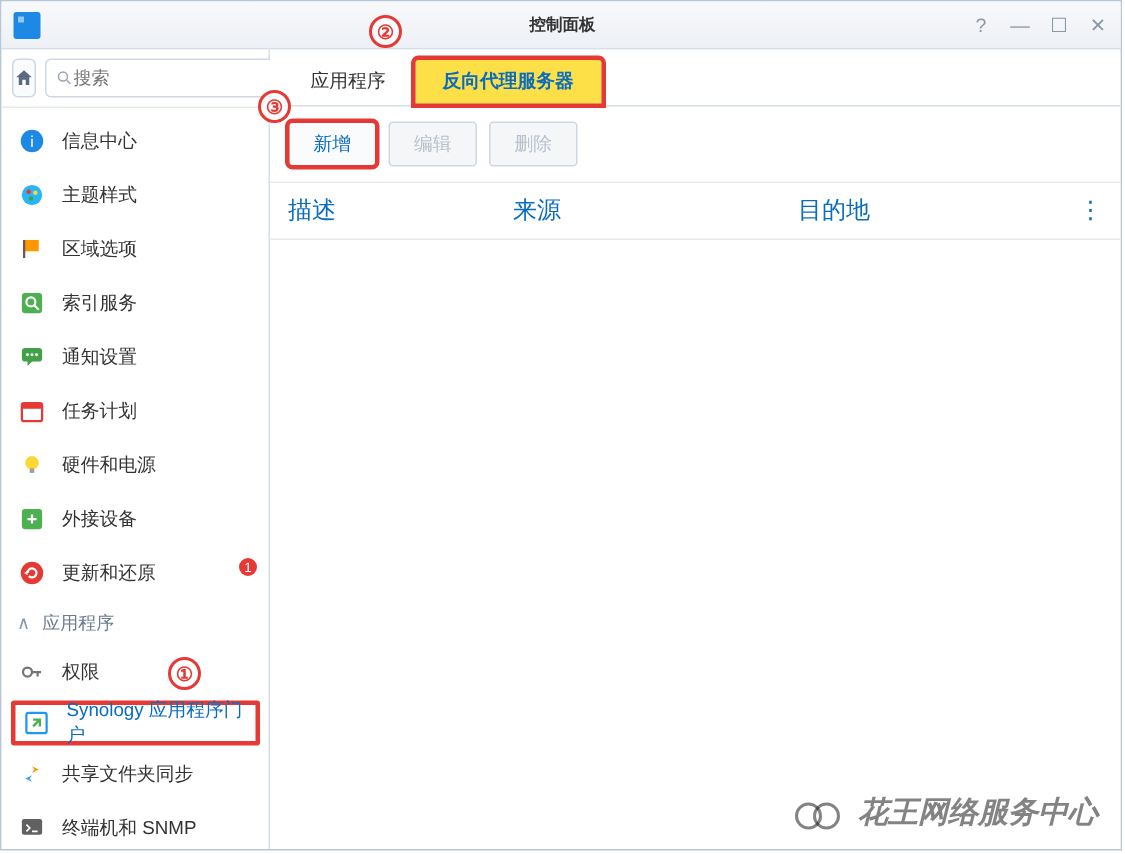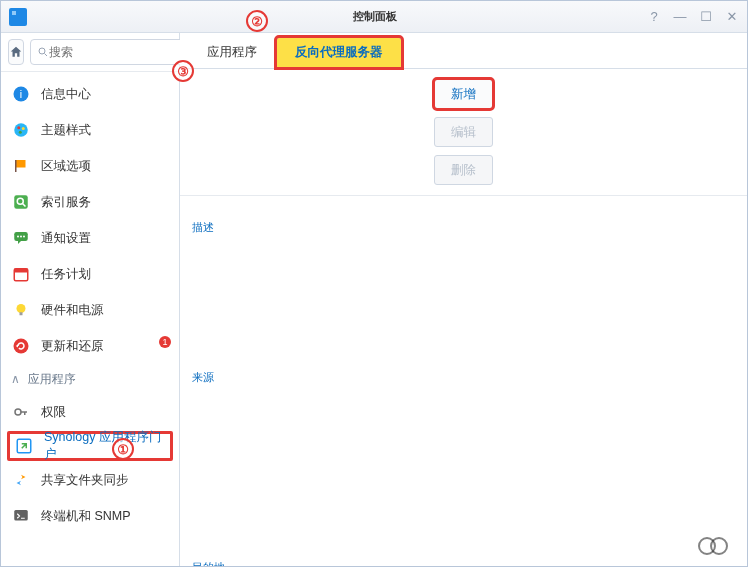--- a/index.html
+++ b/index.html
@@ -21,26 +21,26 @@
 .nav-item { display:flex; align-items:center; height:36px; padding:0 10px; gap:10px; font-size:12.5px; color:#333; cursor:pointer; position:relative; }
 .nav-item.selected { color:#0a6cbf; }
 .nav-item.selected-box { border:3px solid #e53935; border-radius:2px; margin:1px 6px; padding:0 4px; height:30px; }
 .section-head { display:flex; align-items:center; height:30px; padding:0 10px; gap:8px; font-size:12px; color:#6b7a8c; cursor:pointer; }
 .icon { width:20px; height:20px; display:inline-flex; align-items:center; justify-content:center; flex-shrink:0; }
 .main { flex:1; display:flex; flex-direction:column; background:#fff; }
 .tabs { display:flex; padding: 4px 8px 0 8px; border-bottom:1px solid #d6dee8; gap:0; align-items:flex-end; height:38px; position:relative; }
 .tab { padding:6px 18px; font-size:12.5px; color:#333; border:1px solid transparent; cursor:pointer; border-radius:3px 3px 0 0; }
 .tab.active { color:#0a6cbf; font-weight:bold; border:1px solid #d6dee8; border-bottom:1px solid #fff; background:#fde047; }
 .tab.active-box { outline:3px solid #e53935; outline-offset:-1px; }
-.toolbar { display:flex; gap:8px; padding:10px 12px; align-items:center;flex-direction:column; }
+.toolbar { display:flex; gap:8px; padding:10px 12px; align-items:center; }
 .btn { height:30px; padding:0 16px; border:1px solid #cfd7e2; border-radius:3px; background:#fafbfc; font-size:12.5px; color:#333; cursor:pointer; }
 .btn.disabled { color:#b7c0cc; background:#f5f6f8; cursor:default; }
 .btn.primary { color:#0a6cbf; }
 .btn.hl-box { outline:3px solid #e53935; outline-offset:-1px; }
-.table-head { display:flex; padding:24px 12px; border-top:1px solid #e6eaef; border-bottom:1px solid #e6eaef; font-size:11px; color:#0a6cbf; background:#fff;flex-direction:column; }
+.table-head { display:flex; padding:8px 12px; border-top:1px solid #e6eaef; border-bottom:1px solid #e6eaef; font-size:16px; color:#0a6cbf; background:#fff; }
 .col-desc { flex:0 0 150px; }
 .col-src { flex:0 0 190px; }
 .col-dst { flex:1; }
 .col-menu { flex:0 0 20px; text-align:right; color:#0a6cbf; cursor:pointer; }
 .table-body { flex:1; background:#fff; }
 .annot { position:absolute; width:22px; height:22px; border:2px solid #e53935; border-radius:50%; color:#e53935; font-size:13px; font-weight:bold; display:flex; align-items:center; justify-content:center; background:rgba(255,255,255,0.6); pointer-events:none; }
 .annot1 { left:112px; top:438px; }
 .annot2 { left:246px; top:10px; }
 .annot3 { left:172px; top:60px; }
 .watermark { position:absolute; right:18px; bottom:14px; font-size:20px; color:rgba(30,30,30,0.55); font-style:italic; font-weight:bold; display:flex; align-items:center; gap:8px; pointer-events:none; text-shadow:0 0 4px rgba(255,255,255,0.6); }
@@ -148,20 +148,29 @@
               <svg width="18" height="18" viewBox="0 0 24 24">
                 <circle cx="12" cy="10" r="6" fill="#fdd835"></circle>
                 <rect x="10" y="15" width="4" height="4" fill="#9e9e9e"></rect>
               </svg>
             </span>
             <span>硬件和电源</span>
           </div>
         <div class="nav-item">
             <span class="icon">
               <svg width="18" height="18" viewBox="0 0 24 24">
+                <rect x="3" y="3" width="18" height="18" rx="3" fill="#4caf50"></rect>
+                <path d="M8 12h8M12 8v8" stroke="#fff" stroke-width="2"></path>
+              </svg>
+            </span>
+            <span>外接设备</span>
+          </div>
+        <div class="nav-item">
+            <span class="icon">
+              <svg width="18" height="18" viewBox="0 0 24 24">
                 <circle cx="12" cy="12" r="10" fill="#e53935"></circle>
                 <path d="M8 12a4 4 0 1 1 1.2 2.8" fill="none" stroke="#fff" stroke-width="2"></path>
                 <polygon points="8,10 8,14 5,12" fill="#fff"></polygon>
               </svg>
             </span>
             <span>更新和还原</span>
             <span style="position:absolute;right:8px;top:8px;width:12px;height:12px;background:#e53935;color:#fff;font-size:9px;border-radius:50%;display:flex;align-items:center;justify-content:center">1</span>
           </div>
 
         <div class="section-head">
@@ -232,13 +241,14 @@
     </div>
   </div>
 </div>
 
 <div class="annot annot1">①</div>
 <div class="annot annot2">②</div>
 <div class="annot annot3">③</div>
 
 <div class="watermark">
   <span class="wm-icon"></span>
+  <span>花王网络服务中心</span>
 </div>
 
 </body></html>

